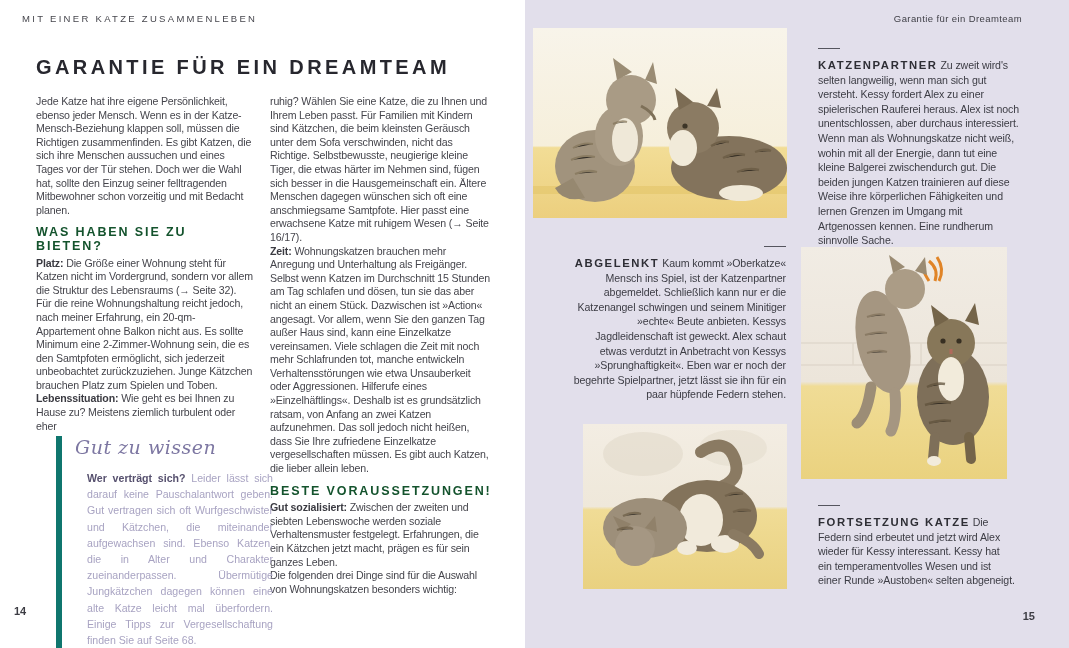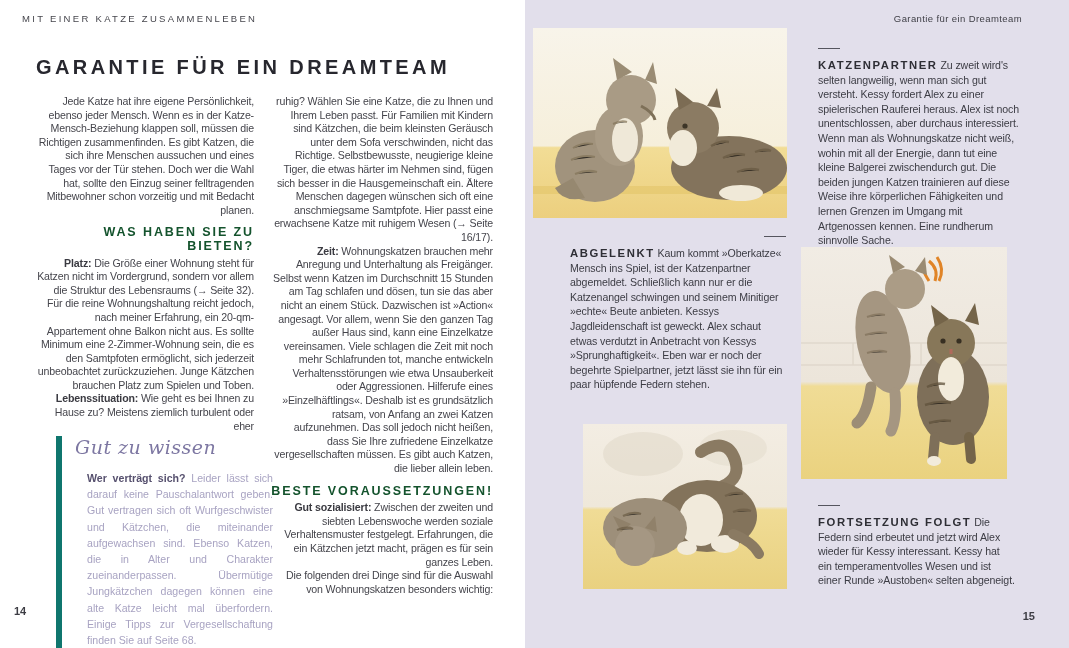--- a/index.html
+++ b/index.html
@@ -5,21 +5,21 @@
   html,body{margin:0;padding:0;background:#888;}
   .spread{position:relative;width:1069px;height:648px;background:#ffffff;
           font-family:"Liberation Sans",sans-serif;overflow:hidden;}
   
   .page-left{position:absolute;left:0;top:0;width:633px;height:648px;background:#ffffff;border-radius:13px;}
   .running-head-left{position:absolute;left:22px;top:13px;font-size:9.5px;letter-spacing:2.3px;
           color:#46464d;font-weight:500;}
   .main-title{position:absolute;left:36px;top:56px;font-size:20px;font-weight:700;
           letter-spacing:3.4px;color:#27272e;}
   .col{position:absolute;top:95px;font-size:10.6px;line-height:13.6px;color:#45454c;
-          letter-spacing:-0.15px;text-align:right;hyphens:auto;-webkit-hyphens:auto;}
+          letter-spacing:-0.15px;text-align:left;hyphens:auto;-webkit-hyphens:auto;}
   .col1{left:36px;width:218px;}
   .col2{left:270px;width:223px;}
   .col p{margin:0;}
   .lead{font-weight:700;color:#3a3a41;}
   .purple-head{font-size:12.5px;font-weight:700;letter-spacing:1.9px;color:#14532d;
           margin:9px 0 3px 0 !important;}
   .infobox{position:absolute;left:56px;top:436px;width:210px;border-left:6px solid #0f766e;
           padding-left:13px;}
   .infobox-title{font-family:"DejaVu Serif",serif;font-style:italic;font-size:19px;
           color:#7d77a2;margin:0 0 7px 0;letter-spacing:0.5px;}
@@ -33,21 +33,21 @@
   .page-right{position:absolute;left:525px;top:0;width:544px;height:648px;background:#e2dfeb;}
   .running-head-right{position:absolute;right:47px;top:13px;font-size:9.5px;color:#3e3e45;
           letter-spacing:0.4px;}
   .photo{position:absolute;overflow:hidden;}
   .photo svg{display:block;}
   .caption{position:absolute;font-size:10.6px;line-height:14.6px;color:#3c3c44;
           letter-spacing:-0.1px;}
   .caption-rule{width:22px;border-top:1.5px solid #55555e;margin-bottom:9px;}
   .caption-lead{font-weight:700;font-size:11.3px;letter-spacing:1.6px;color:#2e2e35;}
   .cap-katzenpartner{left:293px;top:48px;width:202px;}
-  .cap-abgelenkt{left:45px;top:236px;width:216px;}
+  .cap-abgelenkt{left:45px;top:246px;width:216px;text-align:right;}
   .cap-abgelenkt .caption-rule{margin-left:auto;}
   .cap-fortsetzung{left:293px;top:505px;width:198px;}
 </style>
 </head>
 <body>
 
 <div class="spread">
 
   <div class="page-left">
     <div class="running-head-left">MIT EINER KATZE ZUSAMMENLEBEN</div>
@@ -220,19 +220,19 @@
             <path d="M40 92 q10 -5 18 -2"></path>
               <path d="M34 106 q10 -4 16 -1"></path>
           </g>
           <path d="M150 110 q20 8 26 20" stroke="#8a7a62" stroke-width="10" fill="none" stroke-linecap="round"></path>
         </g>
       </svg>
     </div>
 
     <div class="caption cap-fortsetzung">
       <div class="caption-rule"></div>
-      <span class="caption-lead">FORTSETZUNG FOLGT</span> <span>Die Federn sind erbeutet und jetzt wird Alex wieder für Kessy interessant. Kessy hat ein temperamentvolles Wesen und ist einer Runde »Austoben« selten abgeneigt.</span>
+      <span class="caption-lead">FORTSETZUNG KATZE</span> <span>Die Federn sind erbeutet und jetzt wird Alex wieder für Kessy interessant. Kessy hat ein temperamentvolles Wesen und ist einer Runde »Austoben« selten abgeneigt.</span>
     </div>
 
     <div class="pagenum pagenum-right">15</div>
   </div>
 
 </div>
 
 </body></html>

